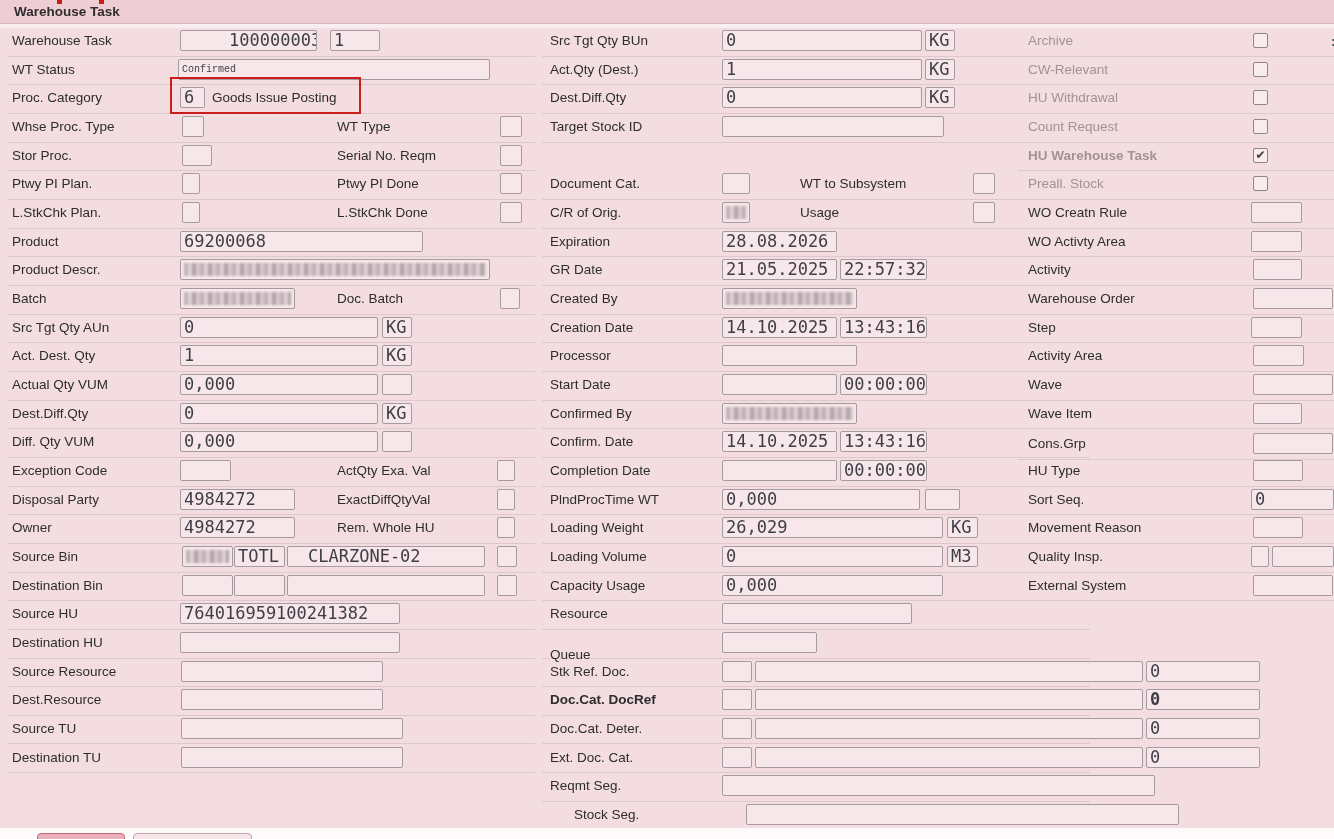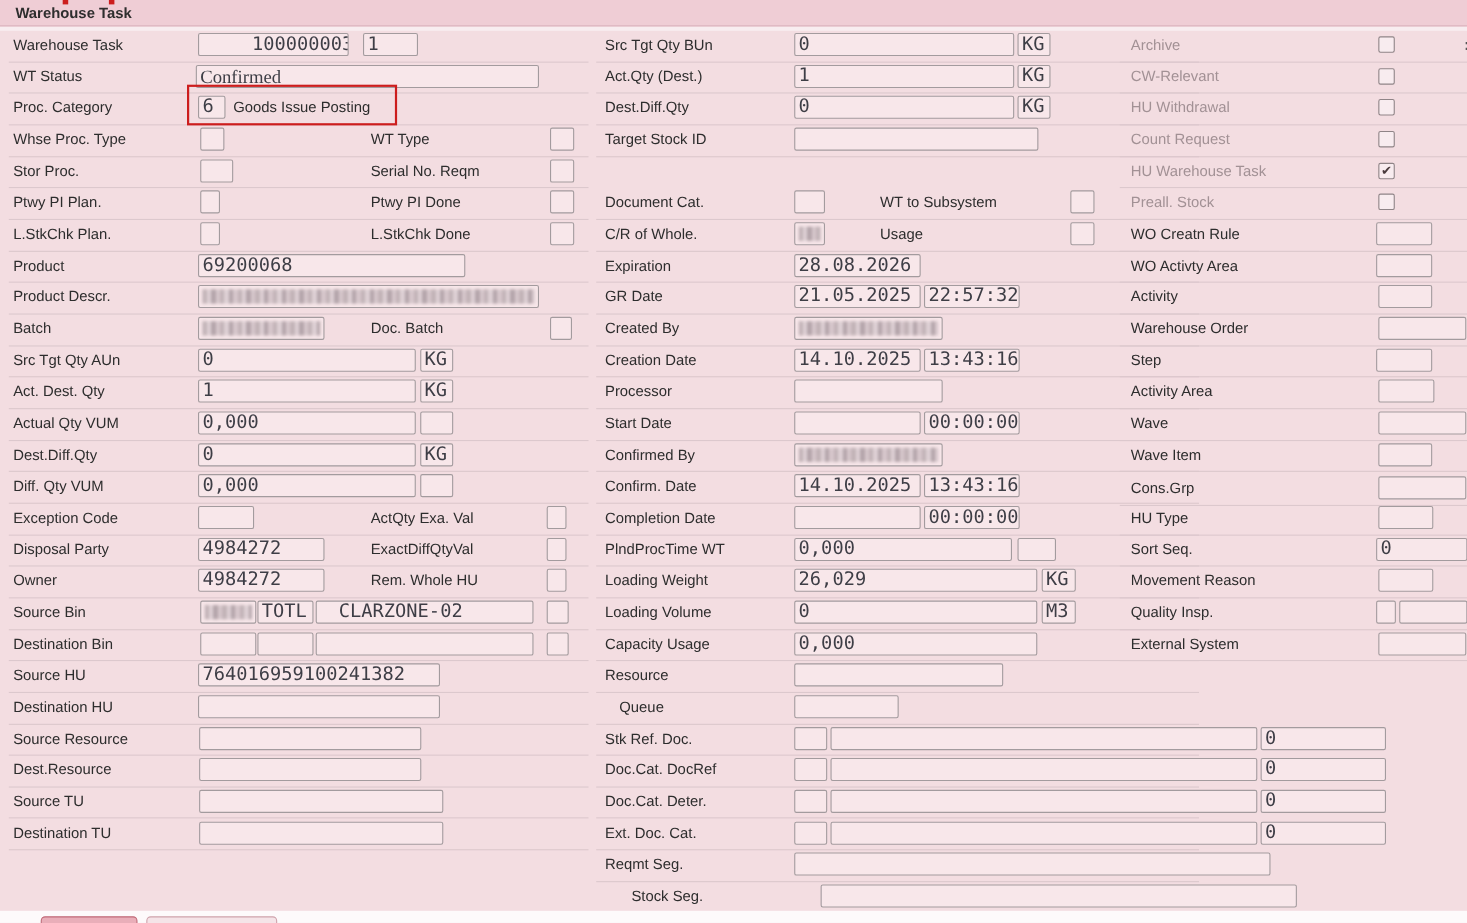--- a/index.html
+++ b/index.html
@@ -9,21 +9,21 @@
             border-bottom:1px solid #dbb3bd;z-index:3;}
   .title-text{position:absolute;left:14px;top:4px;font-size:13.5px;font-weight:700;color:#2e2e2e;white-space:nowrap;}
   .subband{position:absolute;top:24px;left:0;width:100%;height:4px;background:#f8edf0;z-index:0;}
   #form-area{position:absolute;top:0;left:0;width:100%;height:100%;z-index:1;}
   .row{position:absolute;height:28.66px;border-bottom:1px solid #dcc8cd;}
   .lbl,.txt{position:absolute;top:6px;font-size:13.5px;color:#2d2d2d;white-space:nowrap;}
   .lbl.gray{color:#a29195;}
   .ibox{position:absolute;top:3px;height:21px;box-sizing:border-box;background:#f8e7ea;
         border:1px solid #a39b9e;border-radius:2px;overflow:hidden;white-space:nowrap;
         font-family:"DejaVu Sans Mono",monospace;font-size:17px;line-height:19px;color:#3e3e46;padding:0 0 0 3px;}
-  .ibox.sans{font-family:Liberation Serif, serif;font-size:17px;line-height:19px;}
+  .ibox.sans{font-family:Liberation Mono, monospace;font-size:10px;line-height:19px;}
   .cbox{position:absolute;top:6px;width:15px;height:15px;box-sizing:border-box;background:#f8ecef;
         border:1px solid #8f8487;border-radius:2px;text-align:center;}
   .cbox .mark{display:block;font-family:"DejaVu Sans",sans-serif;font-size:12px;line-height:13px;color:#4a3b3d;}
   .redact{position:absolute;left:3px;top:3px;right:3px;bottom:3px;
           background:repeating-linear-gradient(90deg,#b4a6aa 0 4px,#d8ccd0 4px 8px,#a2949a 8px 12px,#cfc0c5 12px 16px);
           filter:blur(1.3px);opacity:.8;}
   .ann-box{position:absolute;border:2px solid #cc1d1d;z-index:4;background:transparent;}
   .ann-mark{position:absolute;background:#cc1d1d;z-index:4;}
   .bottom-strip{position:absolute;top:828px;left:0;width:100%;height:11px;background:#fdfafb;z-index:2;}
   .tab{position:absolute;top:833px;height:14px;border-radius:4px 4px 0 0;box-sizing:border-box;z-index:3;}
@@ -199,21 +199,21 @@
         <span class="lbl" style="left: 8px;">Target Stock ID</span>
         <div class="ibox" style="width: 222px; left: 180px;"></div>
       </div>
       <div class="row" style="top: 170.3px; left: 542px; width: 548px;">
         <span class="lbl" style="left: 8px;">Document Cat.</span>
         <div class="ibox" style="width: 28px; left: 180px;"></div>
         <span class="lbl" style="left: 258px;">WT to Subsystem</span>
         <div class="ibox" style="width: 22px; left: 431px;"></div>
       </div>
       <div class="row" style="top: 198.96px; left: 542px; width: 548px;">
-        <span class="lbl" style="left: 8px;">C/R of Whole.</span>
+        <span class="lbl" style="left: 8px;">C/R of Orig.</span>
         <div class="ibox" style="width: 28px; left: 180px;">
           <span class="redact"></span>
         </div>
         <span class="lbl" style="left: 258px;">Usage</span>
         <div class="ibox" style="width: 22px; left: 431px;"></div>
       </div>
       <div class="row" style="top: 227.62px; left: 542px; width: 548px;">
         <span class="lbl" style="left: 8px;">Expiration</span>
         <div class="ibox" style="width: 115px; left: 180px;">28.08.2026</div>
       </div>
@@ -275,30 +275,30 @@
       </div>
       <div class="row" style="top: 571.54px; left: 542px; width: 548px;">
         <span class="lbl" style="left: 8px;">Capacity Usage</span>
         <div class="ibox" style="width: 221px; left: 180px;">0,000</div>
       </div>
       <div class="row" style="top: 600.2px; left: 542px; width: 548px;">
         <span class="lbl" style="left: 8px;">Resource</span>
         <div class="ibox" style="width: 190px; left: 180px;"></div>
       </div>
       <div class="row" style="top: 628.86px; left: 542px; width: 548px;">
-        <span class="lbl" style="left: 21px;">Queue</span>
+        <span class="lbl" style="left: 8px; margin-top: 12px;">Queue</span>
         <div class="ibox" style="width: 95px; left: 180px;"></div>
       </div>
       <div class="row" style="top: 657.52px; left: 542px; width: 548px;">
         <span class="lbl" style="left: 8px;">Stk Ref. Doc.</span>
         <div class="ibox" style="width: 30px; left: 180px;"></div>
         <div class="ibox" style="width: 388px; left: 213px;"></div>
         <div class="ibox" style="width: 114px; left: 604px;">0</div>
       </div>
-      <div class="row" style="top: 686.18px; left: 542px; width: 548px;">
+      <div class="row" style="top: 686.18px; left: 542px; width: 548px; font-weight: bold;">
         <span class="lbl" style="left: 8px;">Doc.Cat. DocRef</span>
         <div class="ibox" style="width: 30px; left: 180px;"></div>
         <div class="ibox" style="width: 388px; left: 213px;"></div>
         <div class="ibox" style="width: 114px; left: 604px;">0</div>
       </div>
       <div class="row" style="top: 714.84px; left: 542px; width: 548px;">
         <span class="lbl" style="left: 8px;">Doc.Cat. Deter.</span>
         <div class="ibox" style="width: 30px; left: 180px;"></div>
         <div class="ibox" style="width: 388px; left: 213px;"></div>
         <div class="ibox" style="width: 114px; left: 604px;">0</div>
@@ -326,21 +326,21 @@
         <div class="cbox" style="left: 235px;"></div>
       </div>
       <div class="row" style="top: 84.32px; left: 1018px; width: 316px;">
         <span class="lbl gray" style="left: 10px;">HU Withdrawal</span>
         <div class="cbox" style="left: 235px;"></div>
       </div>
       <div class="row" style="top: 112.98px; left: 1018px; width: 316px;">
         <span class="lbl gray" style="left: 10px;">Count Request</span>
         <div class="cbox" style="left: 235px;"></div>
       </div>
-      <div class="row" style="top: 141.64px; left: 1018px; width: 316px;">
+      <div class="row" style="top: 141.64px; left: 1018px; width: 316px; font-weight: bold;">
         <span class="lbl gray" style="left: 10px;">HU Warehouse Task</span>
         <div class="cbox" style="left: 235px;">
           <span class="mark">✔</span>
         </div>
       </div>
       <div class="row" style="top: 170.3px; left: 1018px; width: 316px;">
         <span class="lbl gray" style="left: 10px;">Preall. Stock</span>
         <div class="cbox" style="left: 235px;"></div>
       </div>
       <div class="row" style="top: 198.96px; left: 1018px; width: 316px;">

